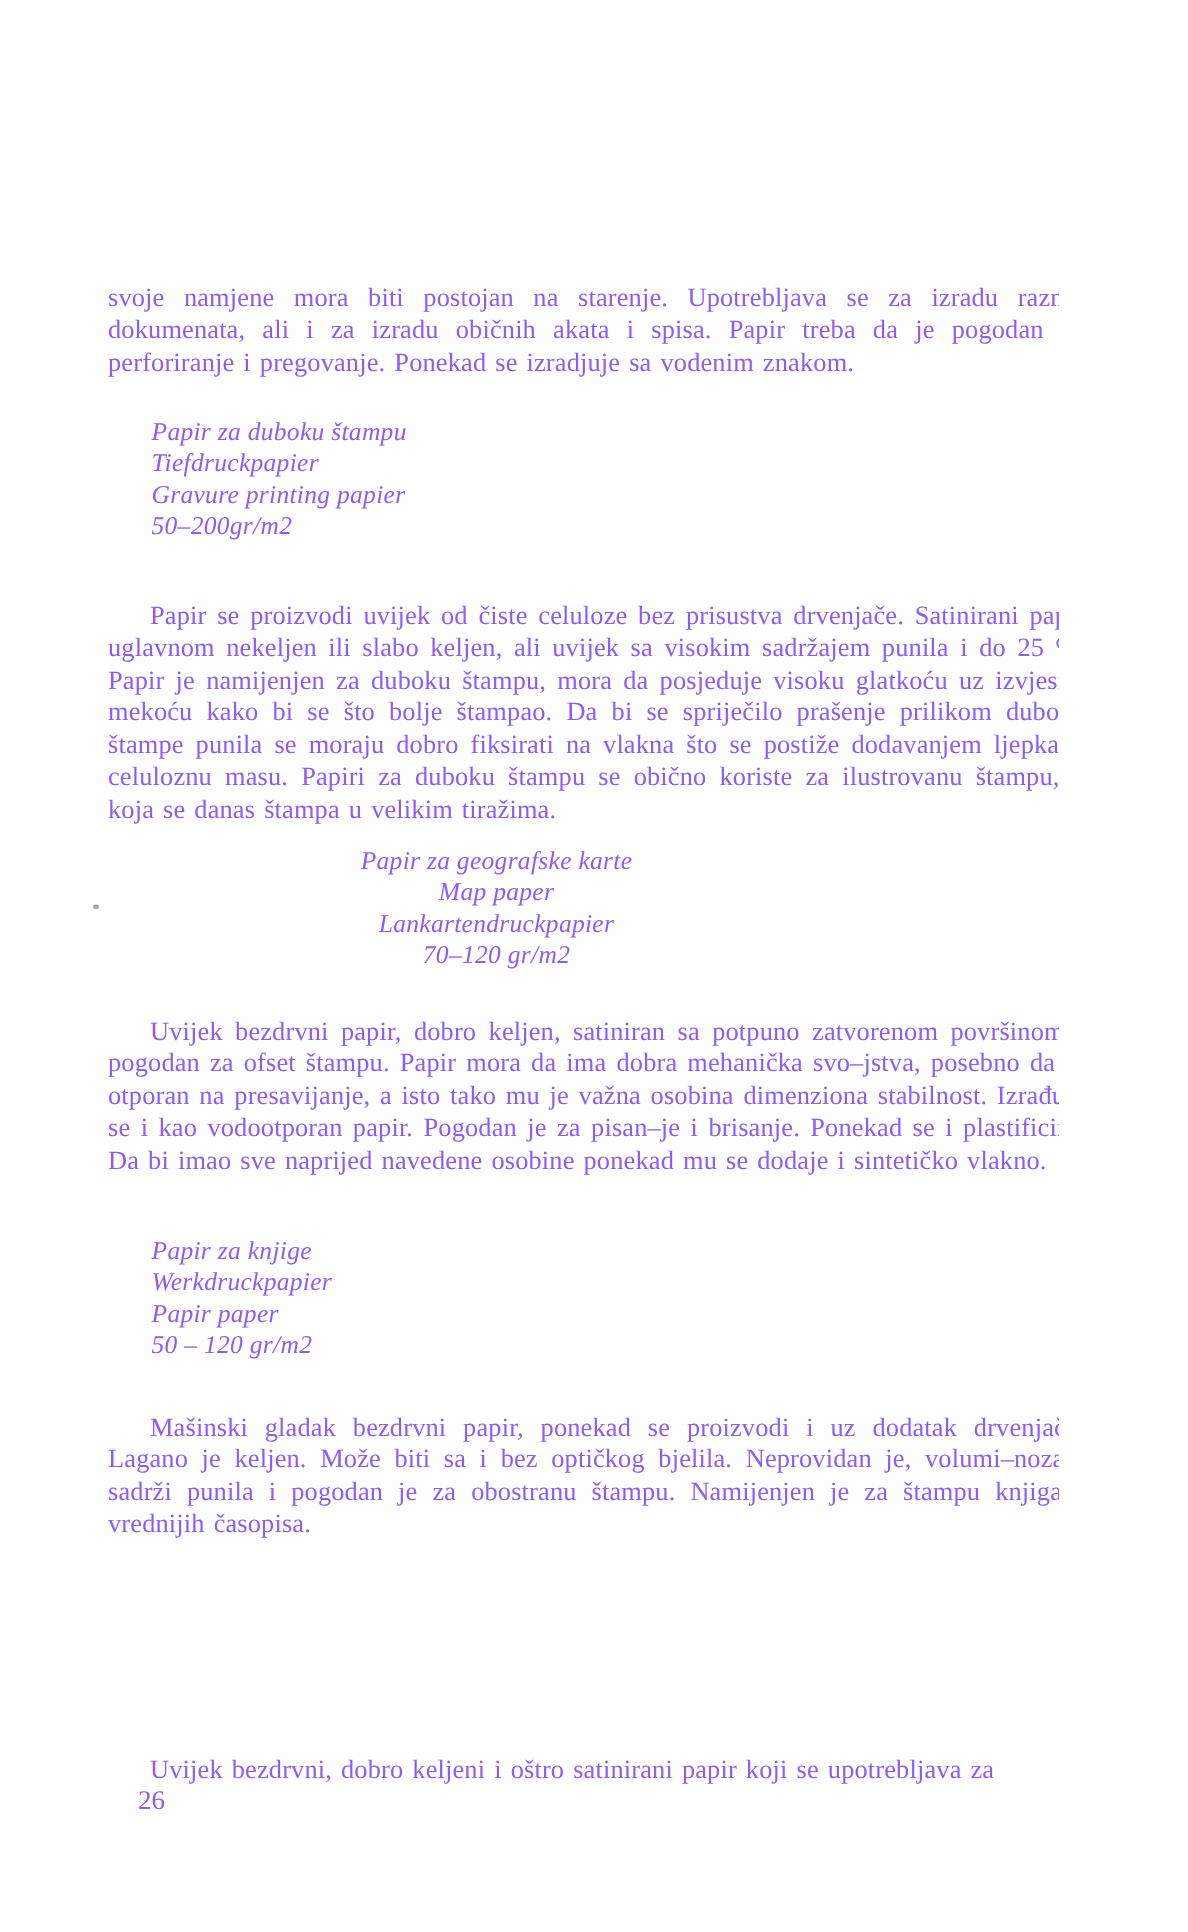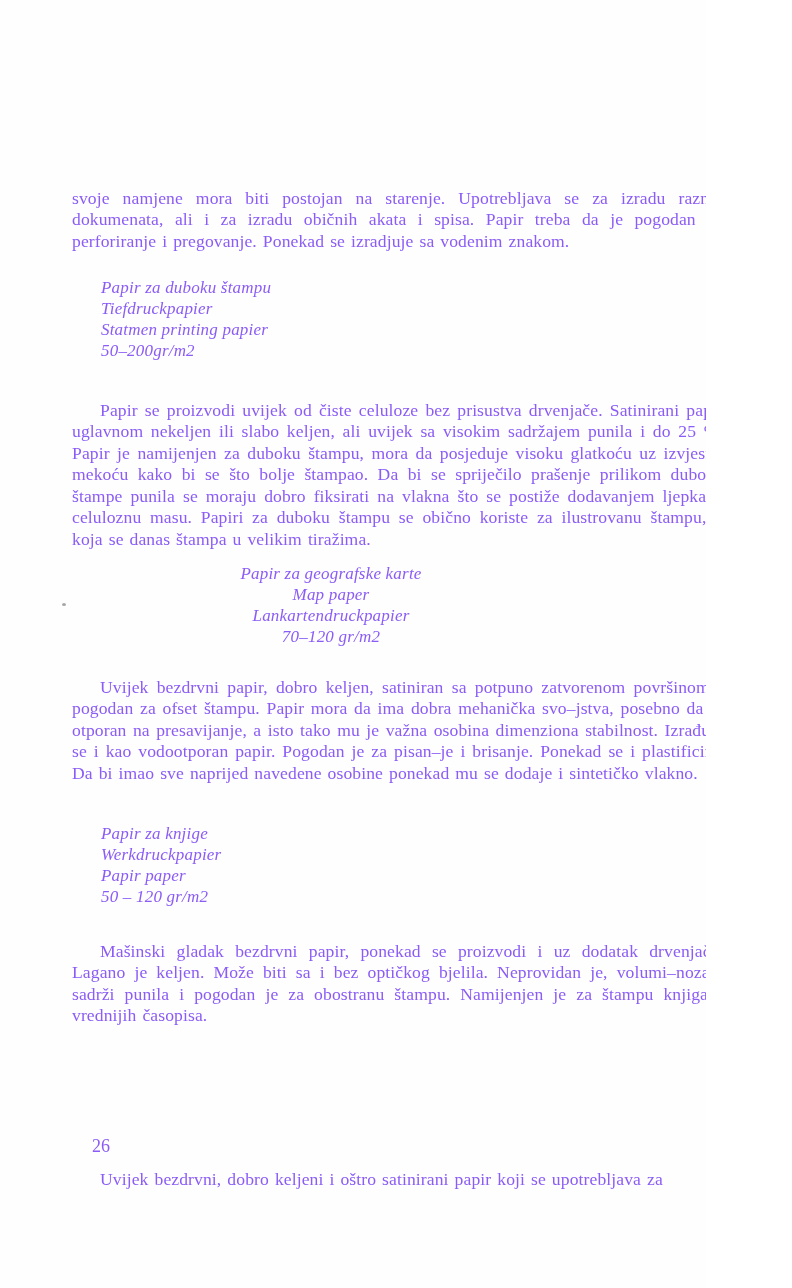--- a/index.html
+++ b/index.html
@@ -34,21 +34,21 @@
     font-size: 17px;
     line-height: 21px;
     font-style: italic;
     text-align: left;
     letter-spacing: 0.2px;
   }
   .heading-block div { white-space: nowrap; }
   .page-number {
     position: absolute;
     left: 92px;
-    top: 1136px;
+    top: 1190px;
     font-size: 18px;
     line-height: 20px;
   }
   .speck {
     position: absolute;
     background: #8a8a8a;
     border-radius: 50%;
   }
   .speck-left   { left: 62px;  top: 603px;  width: 4px; height: 3px; opacity: .75; }
   .speck-right1 { left: 778px; top: 1038px; width: 4px; height: 6px; opacity: .55; border-radius: 1px; }
@@ -68,21 +68,21 @@
 </head>
 <body>
 
 <div class="page">
 
   <p id="intro" class="body-block">svoje namjene mora biti postojan na starenje. Upotrebljava se za izradu raznih dokumenata, ali i za izradu običnih akata i spisa. Papir treba da je pogodan za perforiranje i pregovanje. Ponekad se izradjuje sa vodenim znakom.</p>
 
   <div id="h0" class="heading-block">
     <div>Papir za duboku štampu</div>
     <div>Tiefdruckpapier</div>
-    <div>Statmen printing papier</div>
+    <div>Gravure printing papier</div>
     <div>50–200gr/m2</div>
   </div>
 
   <p id="b0" class="body-block indent">Papir se proizvodi uvijek od čiste celuloze bez prisustva drvenjače. Satinirani papir uglavnom nekeljen ili slabo keljen, ali uvijek sa visokim sadržajem punila i do 25 %. Papir je namijenjen za duboku štampu, mora da posjeduje visoku glatkoću uz izvjesnu mekoću kako bi se što bolje štampao. Da bi se spriječilo prašenje prilikom duboke štampe punila se moraju dobro fiksirati na vlakna što se postiže dodavanjem ljepka u celuloznu masu. Papiri za duboku štampu se obično koriste za ilustrovanu štampu, a koja se danas štampa u velikim tiražima.</p>
 
   <div id="h1" class="heading-block">
     <div>Papir za geografske karte</div>
     <div>Map paper</div>
     <div>Lankartendruckpapier</div>
     <div>70–120 gr/m2</div>

